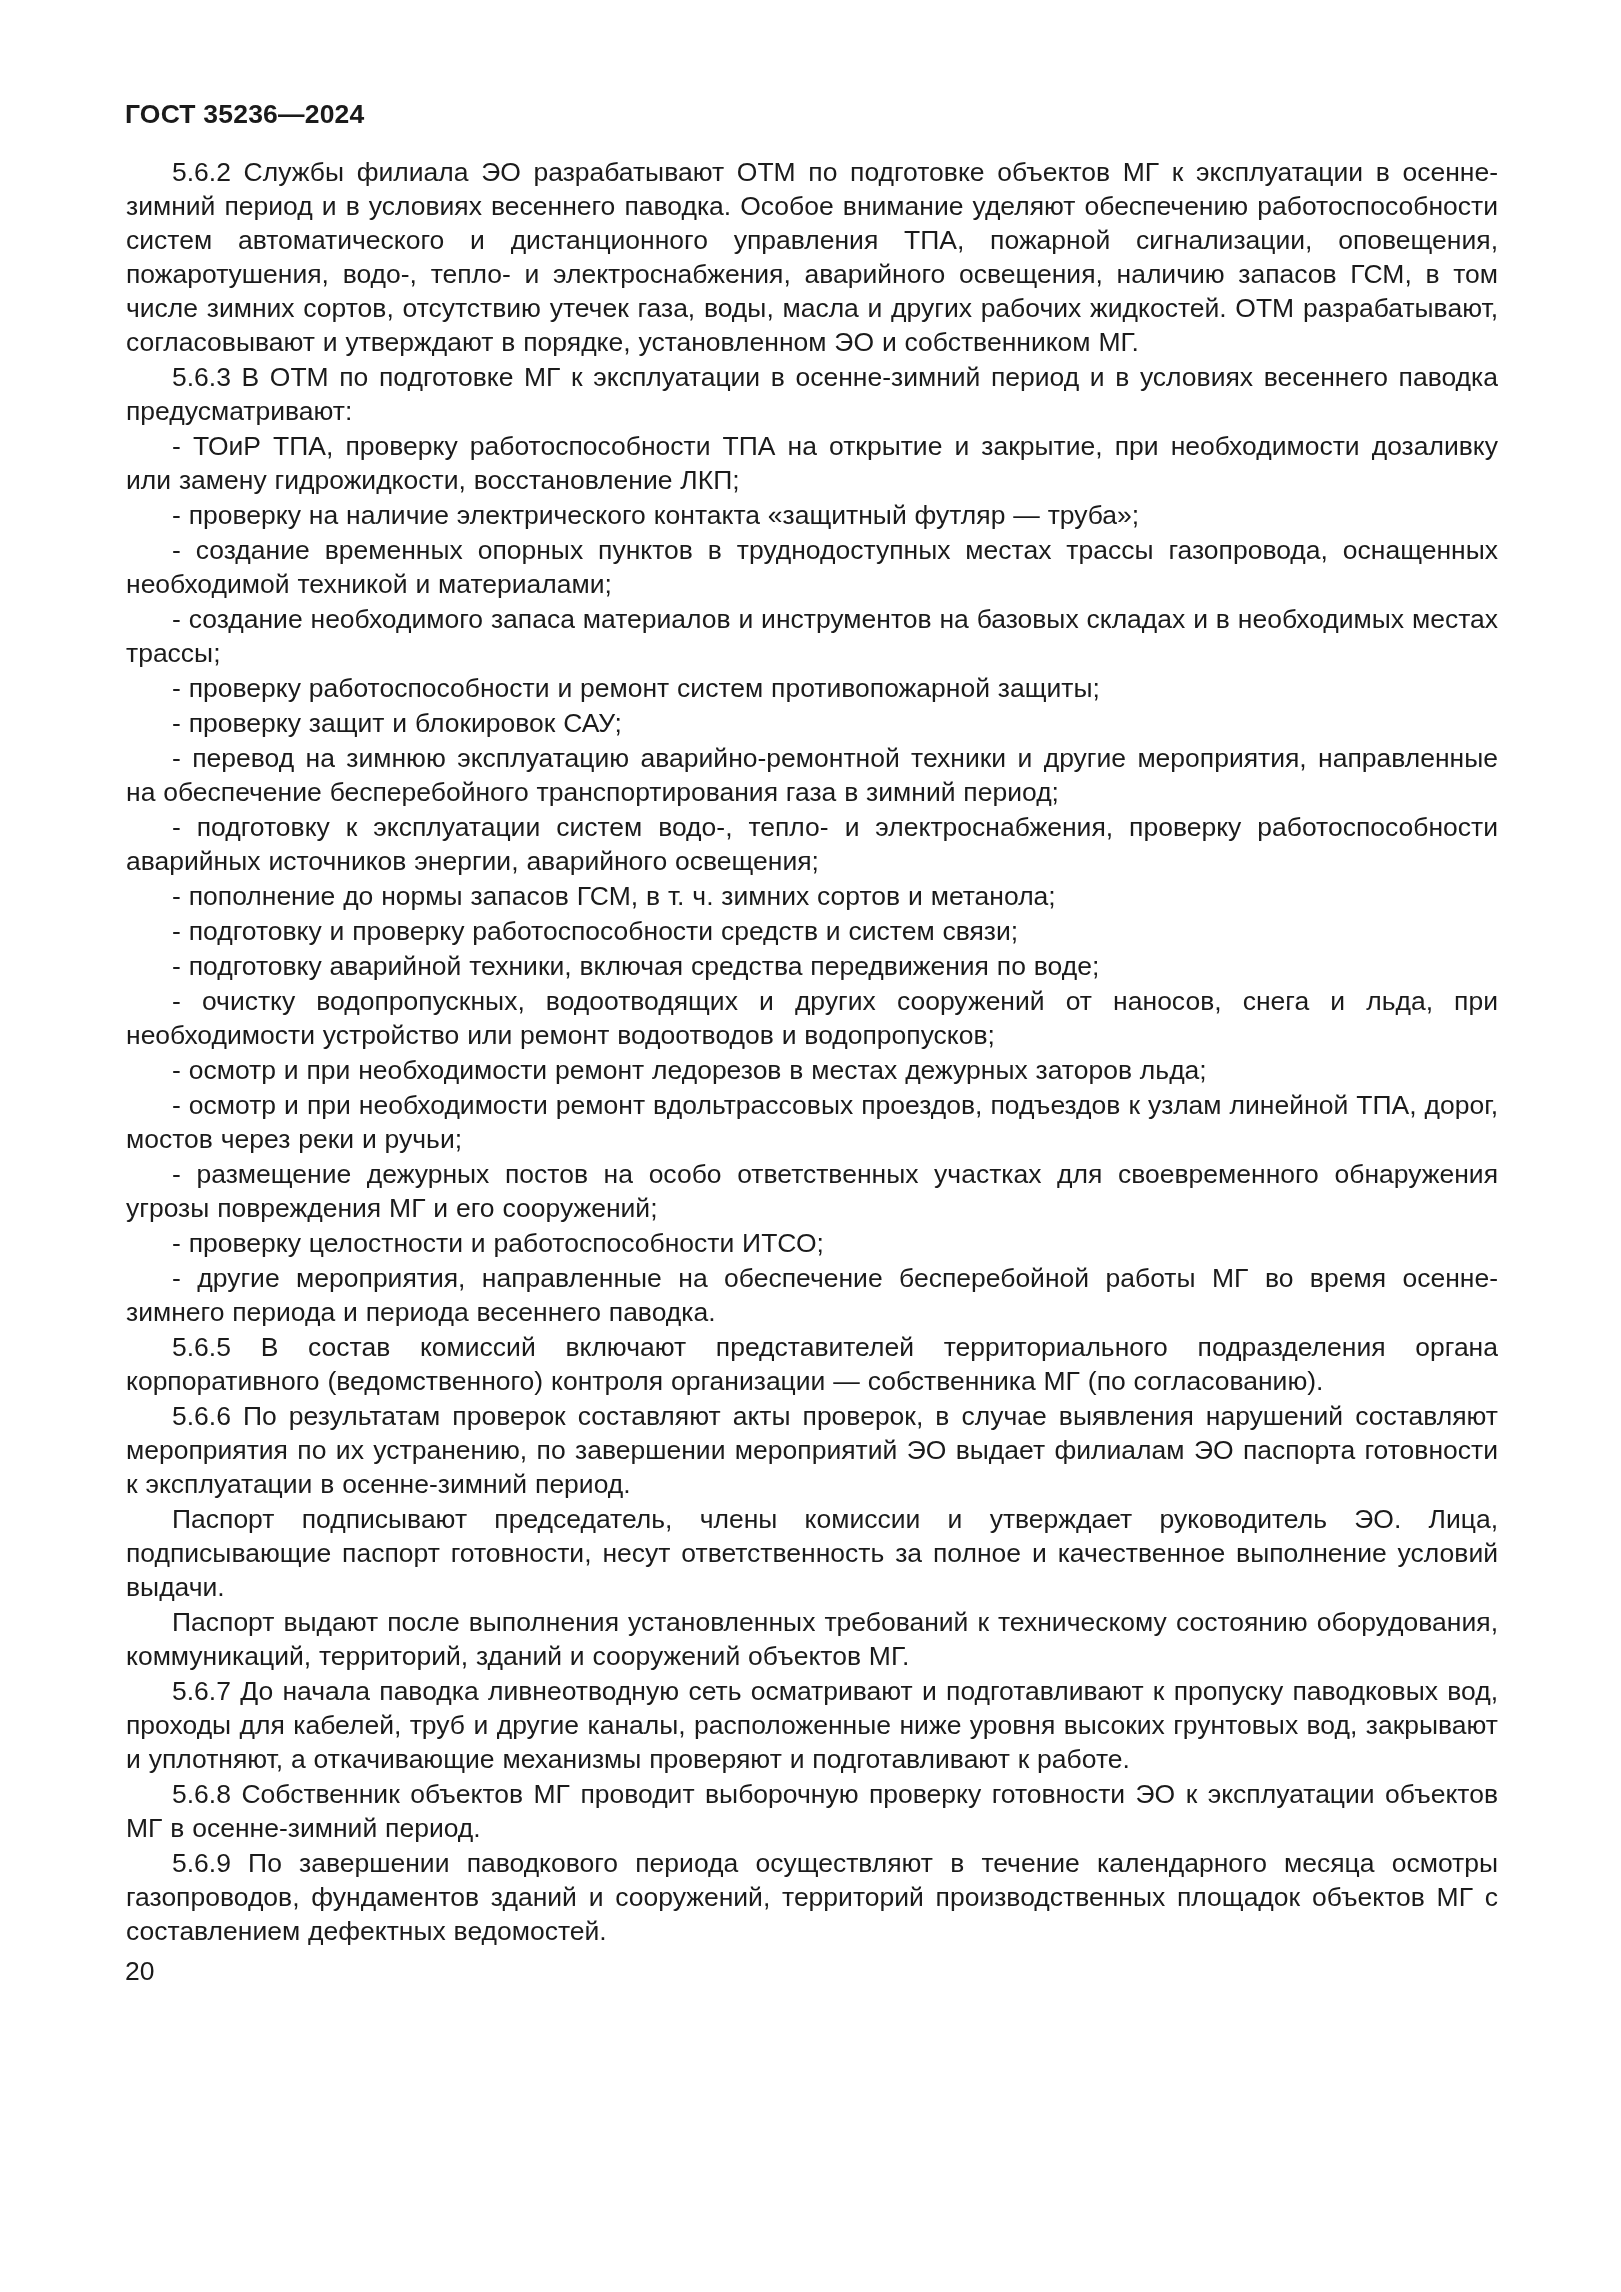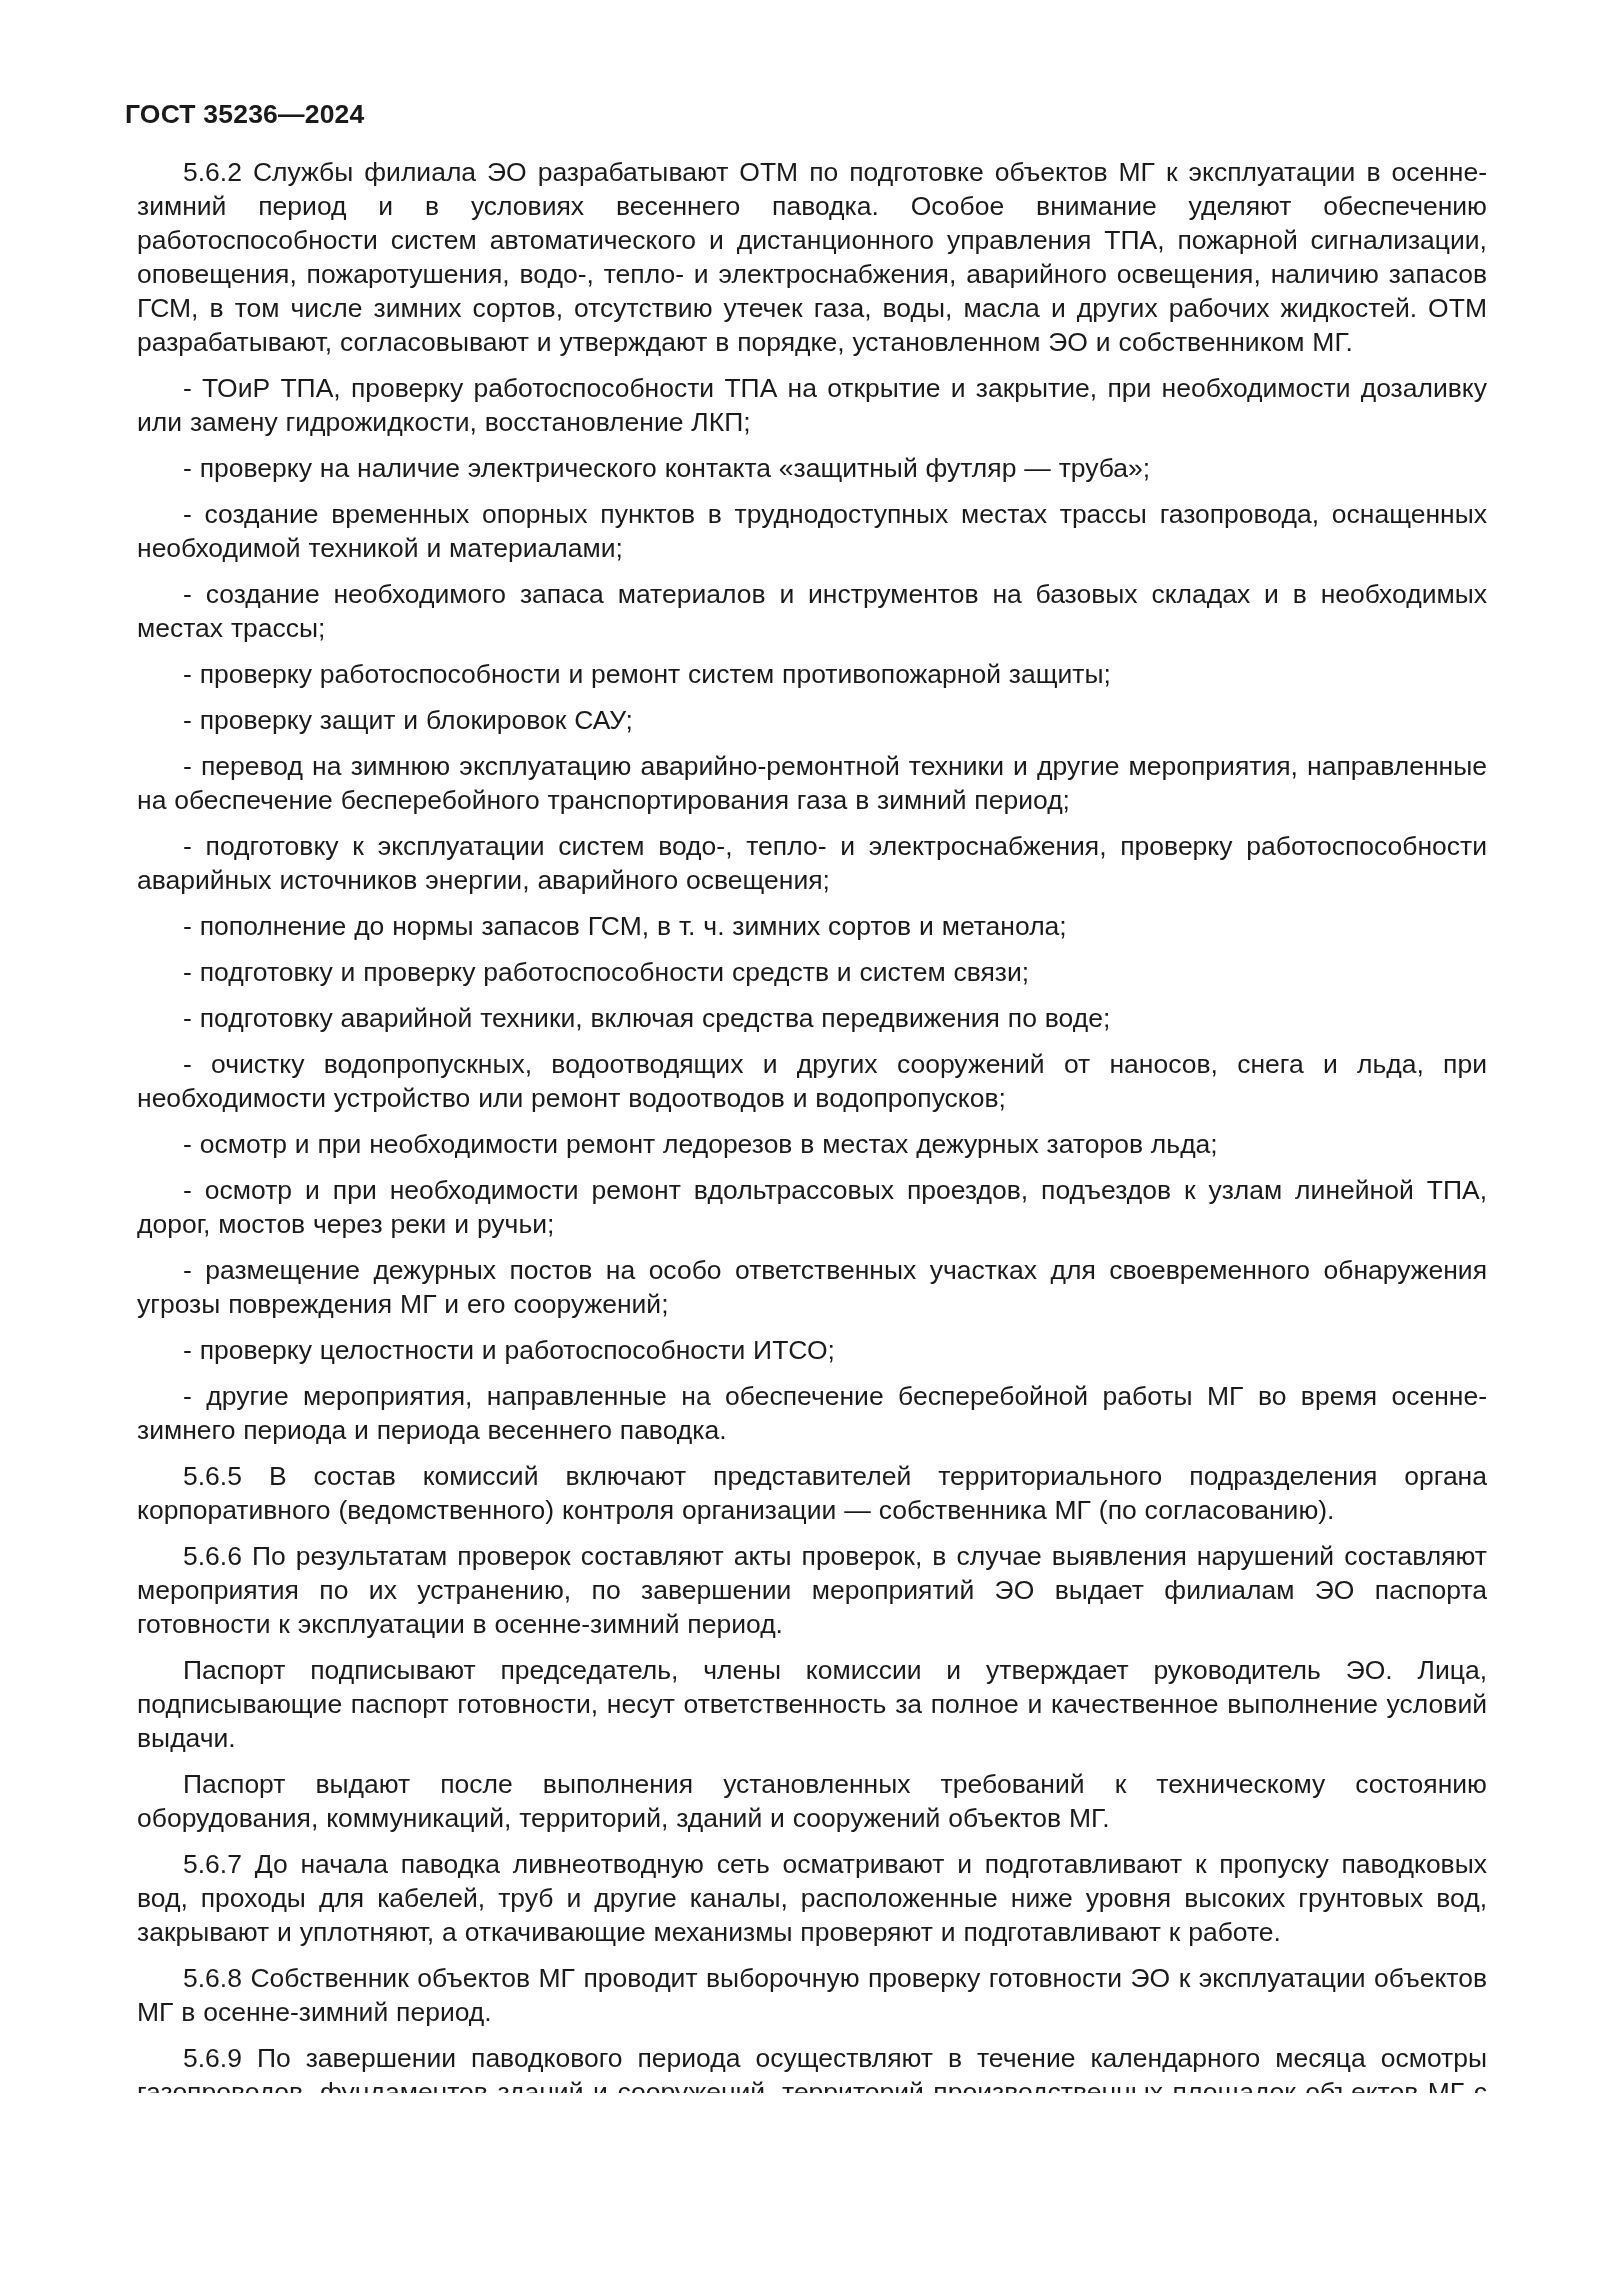--- a/index.html
+++ b/index.html
@@ -19,21 +19,21 @@
     overflow: hidden;
   }
   .doc-header {
     font-size: 26.5px;
     line-height: 33px;
     font-weight: 700;
     letter-spacing: 0.2px;
     margin-bottom: 23.5px;
   }
   .doc-body p.para {
-    margin: 12px;
+    margin: 1px;
     font-size: 26.5px;
     line-height: 34px;
     text-align: justify;
     text-indent: 46px;
     word-spacing: 0.5px;
   }
   .page-number {
     font-size: 26.5px;
     line-height: 33px;
     margin-top: 7px;
@@ -41,20 +41,21 @@
   }
 </style>
 </head>
 <body>
 
 <div class="page">
   <div class="doc-header">ГОСТ 35236—2024</div>
 
   <div class="doc-body">
       <p class="para">5.6.2 Службы филиала ЭО разрабатывают ОТМ по подготовке объектов МГ к эксплуатации в осенне-зимний период и в условиях весеннего паводка. Особое внимание уделяют обеспечению работоспособности систем автоматического и дистанционного управления ТПА, пожарной сигнализации, оповещения, пожаротушения, водо-, тепло- и электроснабжения, аварийного освещения, наличию запасов ГСМ, в том числе зимних сортов, отсутствию утечек газа, воды, масла и других рабочих жидкостей. ОТМ разрабатывают, согласовывают и утверждают в порядке, установленном ЭО и собственником МГ.</p>
+      <p class="para">5.6.3 В ОТМ по подготовке МГ к эксплуатации в осенне-зимний период и в условиях весеннего паводка предусматривают:</p>
       <p class="para">- ТОиР ТПА, проверку работоспособности ТПА на открытие и закрытие, при необходимости дозаливку или замену гидрожидкости, восстановление ЛКП;</p>
       <p class="para">- проверку на наличие электрического контакта «защитный футляр — труба»;</p>
       <p class="para">- создание временных опорных пунктов в труднодоступных местах трассы газопровода, оснащенных необходимой техникой и материалами;</p>
       <p class="para">- создание необходимого запаса материалов и инструментов на базовых складах и в необходимых местах трассы;</p>
       <p class="para">- проверку работоспособности и ремонт систем противопожарной защиты;</p>
       <p class="para">- проверку защит и блокировок САУ;</p>
       <p class="para">- перевод на зимнюю эксплуатацию аварийно-ремонтной техники и другие мероприятия, направленные на обеспечение бесперебойного транспортирования газа в зимний период;</p>
       <p class="para">- подготовку к эксплуатации систем водо-, тепло- и электроснабжения, проверку работоспособности аварийных источников энергии, аварийного освещения;</p>
       <p class="para">- пополнение до нормы запасов ГСМ, в т. ч. зимних сортов и метанола;</p>
       <p class="para">- подготовку и проверку работоспособности средств и систем связи;</p>

